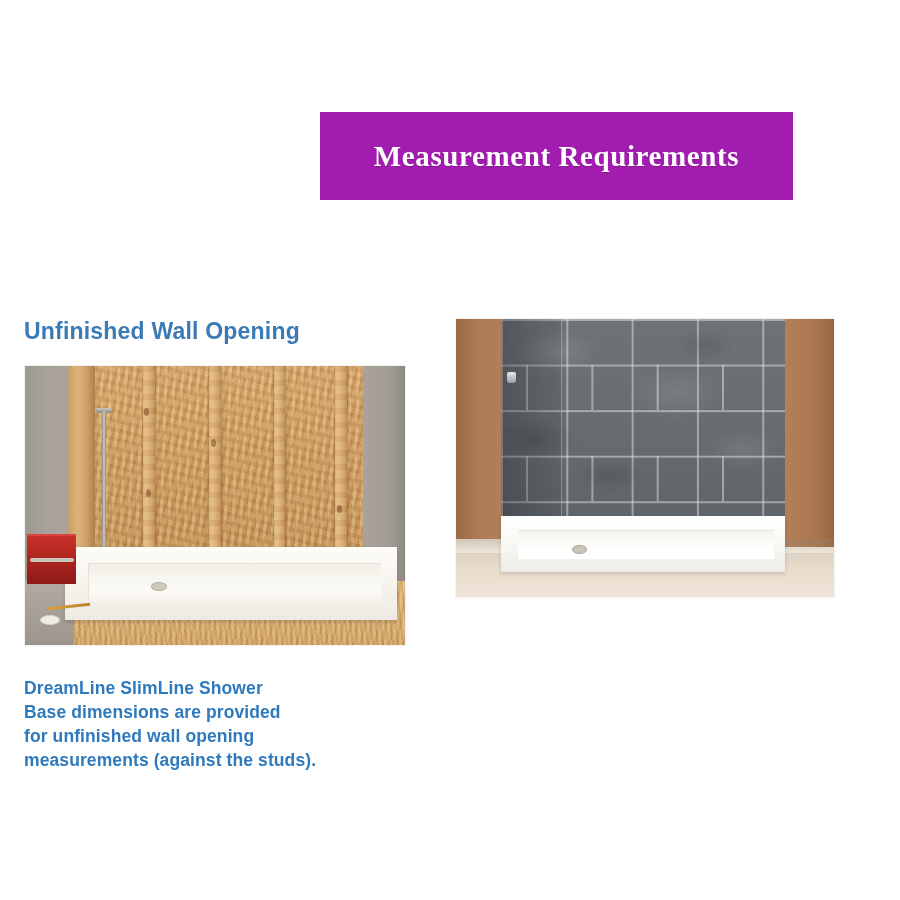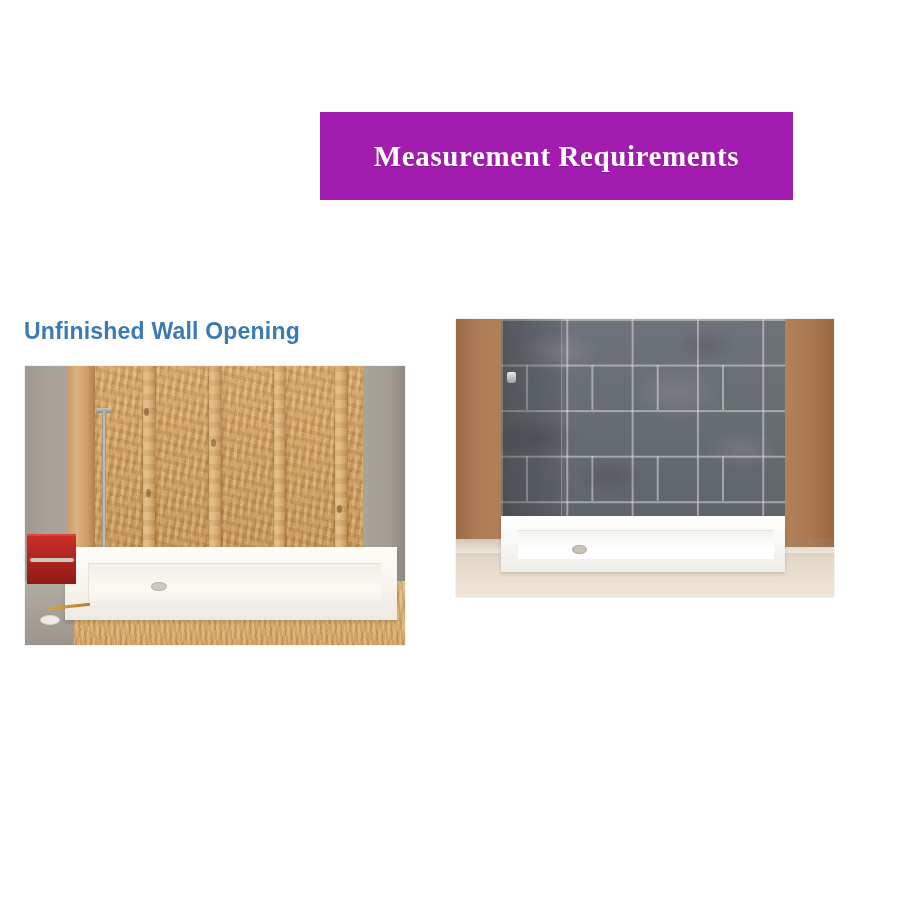--- a/index.html
+++ b/index.html
@@ -349,20 +349,24 @@
       </div>
 
       <div class="uf-toolbox">
         <div class="uf-toolbox-handle"></div>
       </div>
       <div class="uf-pencil"></div>
       <div class="uf-cap"></div>
     </div>
   </div>
 
+  <p class="caption">DreamLine SlimLine Shower
+Base dimensions are provided
+for unfinished wall opening
+measurements (against the studs).</p>
 </div>
 
 <div class="col col-right">
 
 
   <div class="photo-frame">
     <div class="scene">
       <div class="fw-bg"></div>
       <div class="fw-sidewall-l"></div>
       <div class="fw-sidewall-r"></div>

